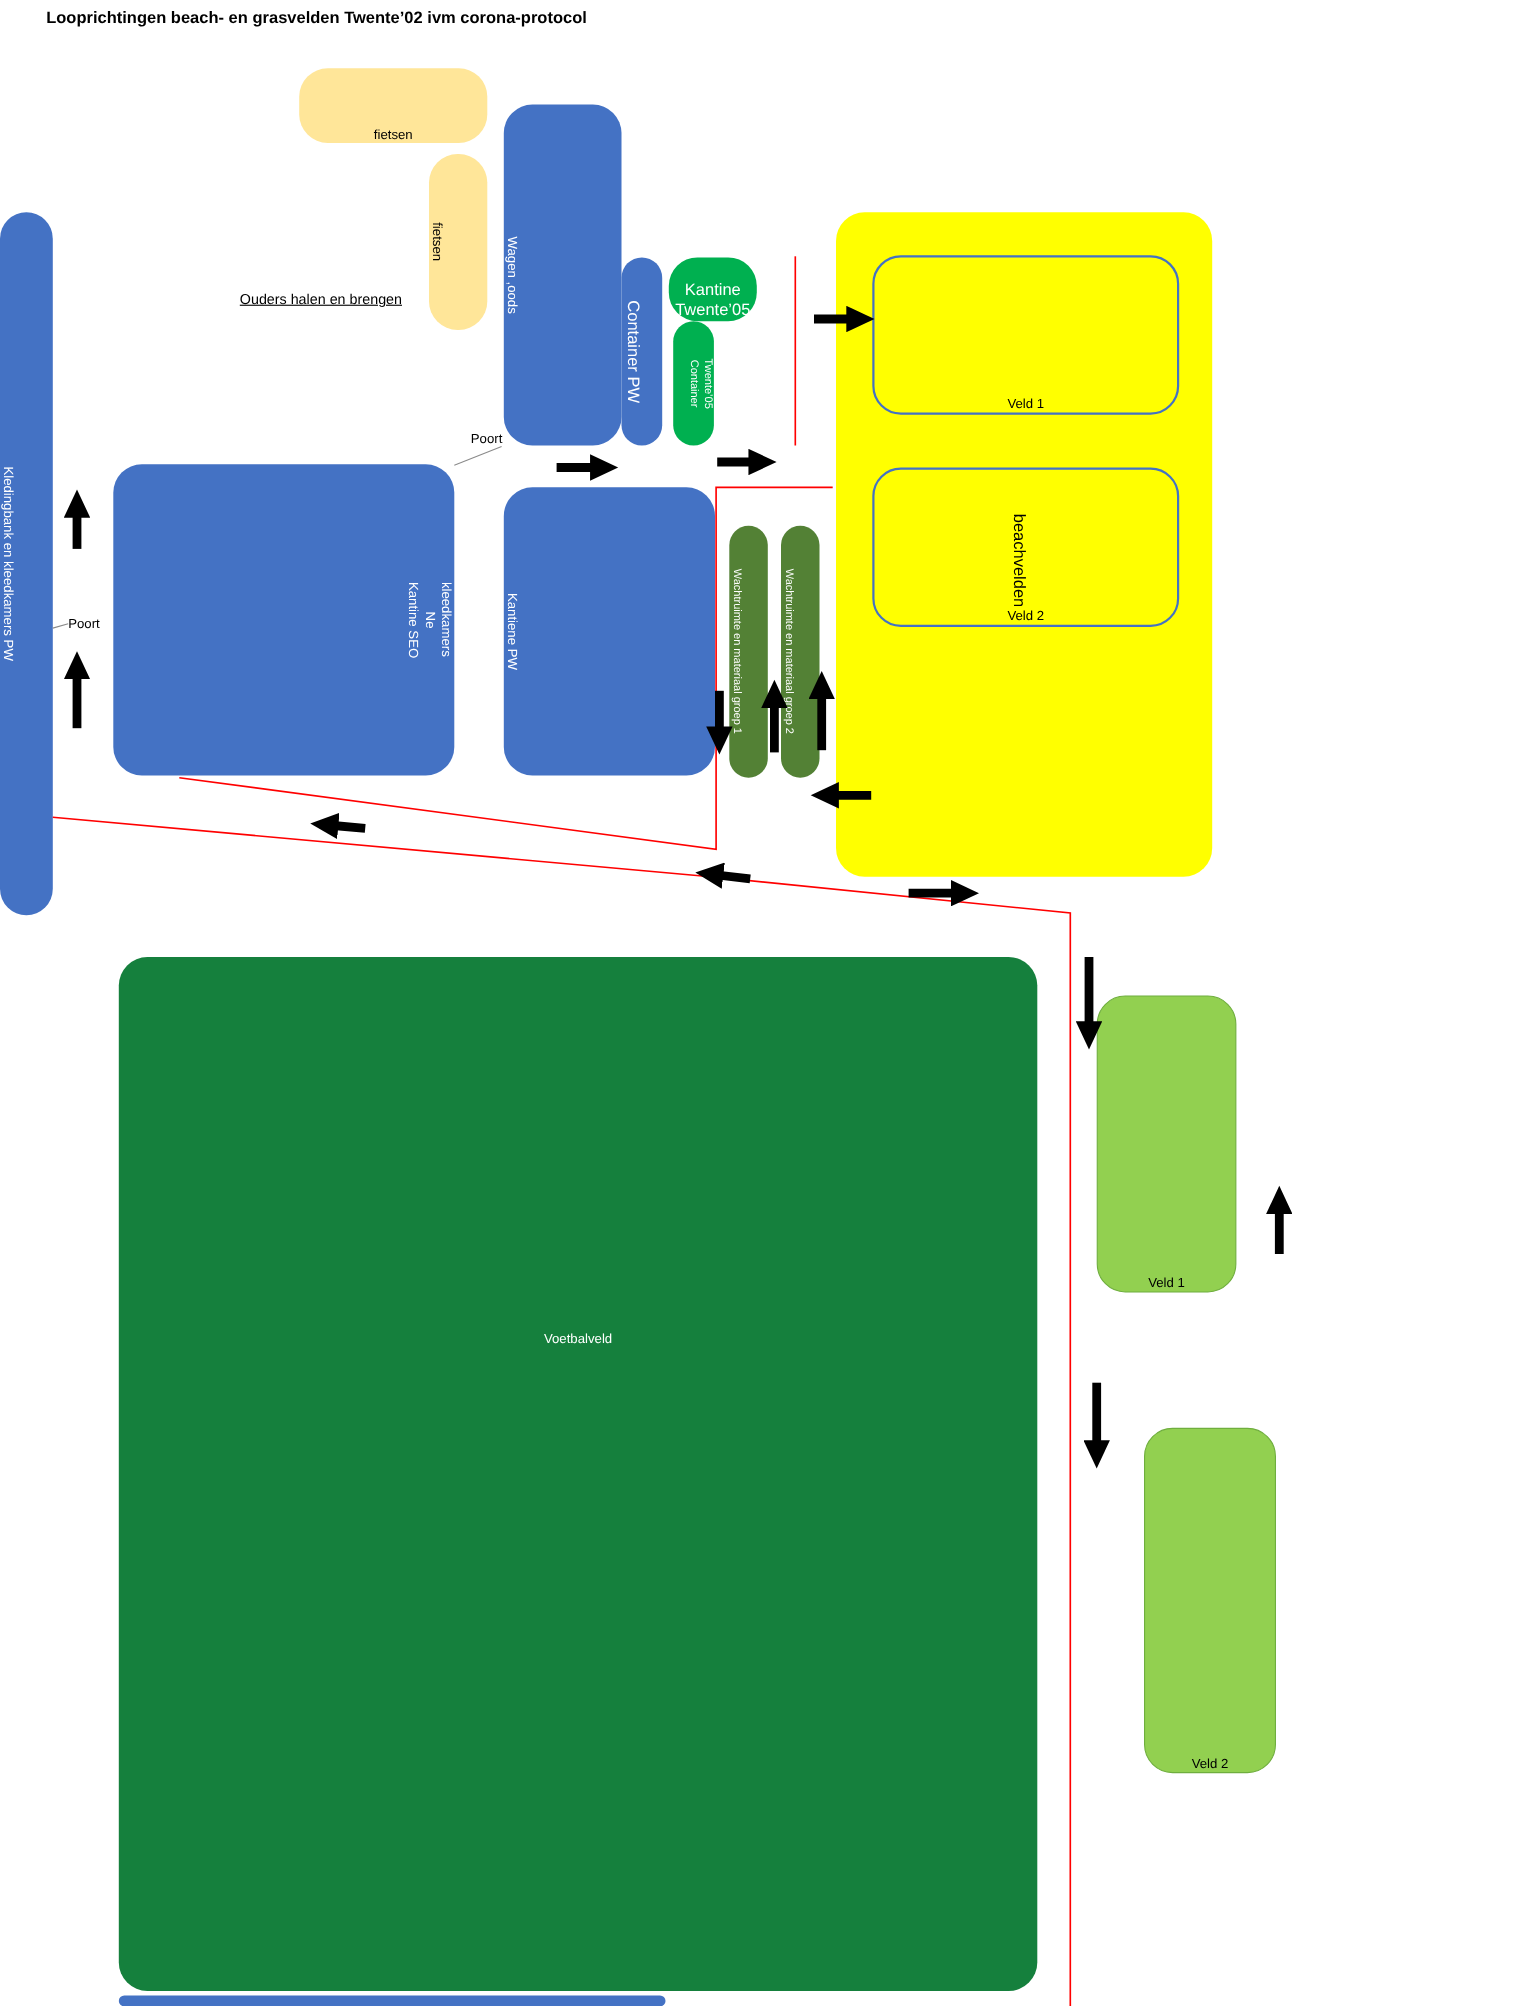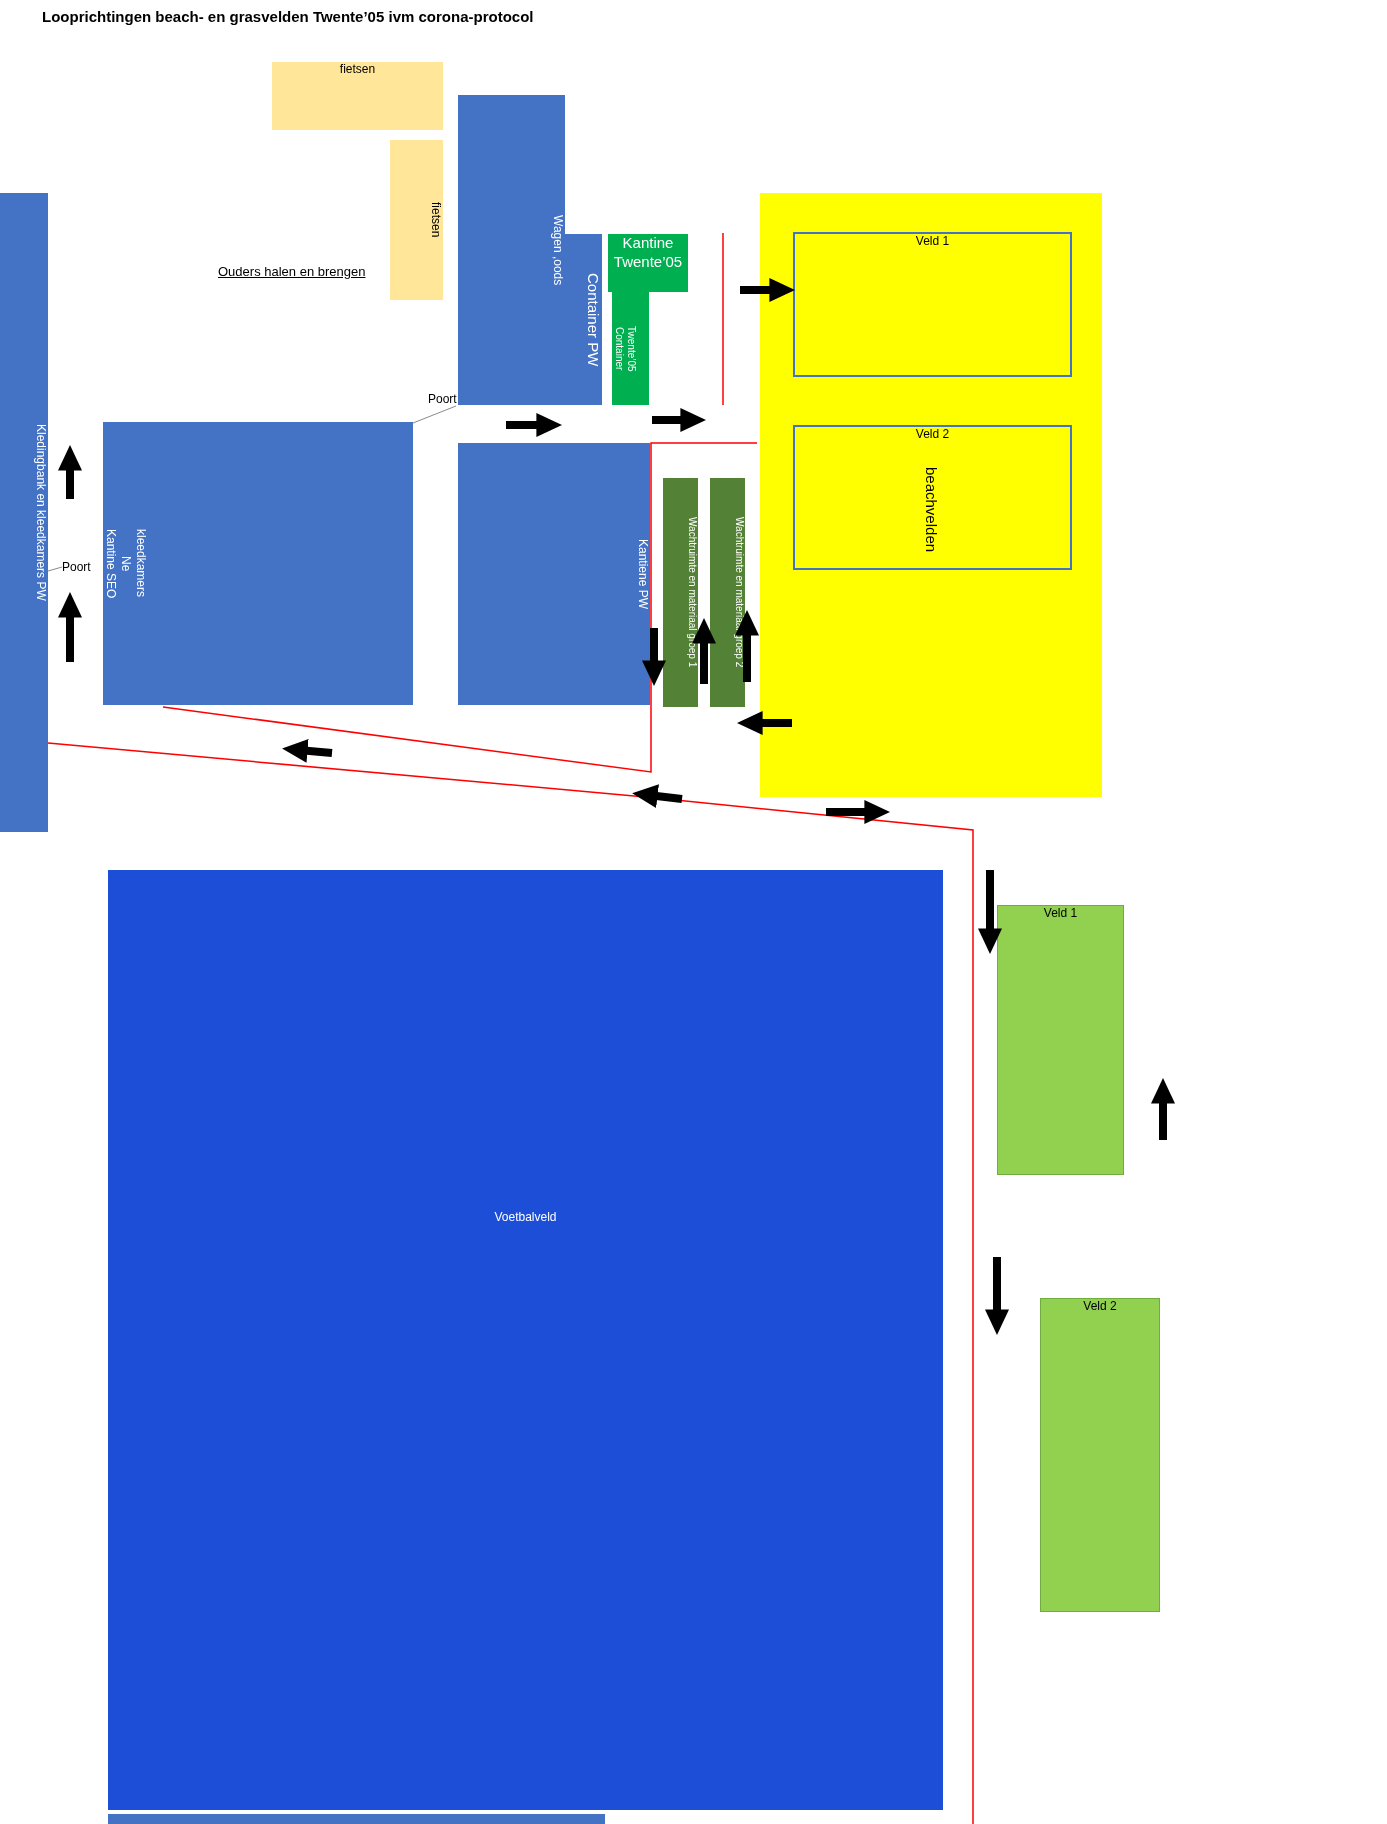--- a/index.html
+++ b/index.html
@@ -1,42 +1,42 @@
 <!DOCTYPE html>
 <html><head>
 <meta charset="utf-8">
 <style>
   * { margin:0; padding:0; box-sizing:border-box; }
   html,body { background:#ffffff; }
   body { font-family:"Liberation Sans", sans-serif; color:#000; }
   .canvas { position:relative; width:1387px; height:1824px; background:#fff; overflow:hidden; }
   .title { position:absolute; left:42px; top:8px; font-size:15px; font-weight:bold; white-space:nowrap; }
-  .box { position:absolute; display:flex; align-items:flex-start; justify-content:center; text-align:center; font-size:12px; line-height:1.25; }
+  .box { position:absolute; display:flex; align-items:flex-end; justify-content:center; text-align:center; font-size:12px; line-height:1.25;border-radius:26px; }
   .blue { background:#4472C4; color:#fff; }
   .lightyellow { background:#FFE699; color:#000; }
   .green { background:#00B050; color:#fff; }
   .darkgreen { background:#538135; color:#fff; }
   .yellowarea { background:#FFFF00; }
   .field { background:#FFFF00; border:2px solid #4472C4; color:#000; }
-  .grass { background:#1d4ed8; }
+  .grass { background:#15803d; }
   .grassfield { background:#92D050; border:1px solid #6fae3e; color:#000; }
   .vtext { writing-mode:vertical-rl; }
   .vtextlr { writing-mode:vertical-lr; }
   .note { position:absolute; font-size:13px; white-space:nowrap; }
   .small { font-size:15px; }
   .tiny { font-size:10px; }
   .overlay { position:absolute; left:0; top:0; width:1387px; height:1824px; pointer-events:none; z-index:50; }
   .flabel { position:absolute; left:0; right:0; text-align:center; }
 </style>
 </head>
 <body>
 
 <div class="canvas">
 
-  <div class="title">Looprichtingen beach- en grasvelden Twente’05 ivm corona-protocol</div>
+  <div class="title">Looprichtingen beach- en grasvelden Twente’02 ivm corona-protocol</div>
 
   <div class="box lightyellow" style="left:272px; top:62px; width:171px; height:68px;">
     <span>fietsen</span>
   </div>
   <div class="box lightyellow vtext" style="left:390px; top:140px; width:53px; height:160px;">
     <span>fietsen</span>
   </div>
 
   <div class="note" style="left:218px; top:264px;text-decoration:underline;">Ouders halen en brengen</div>
 

